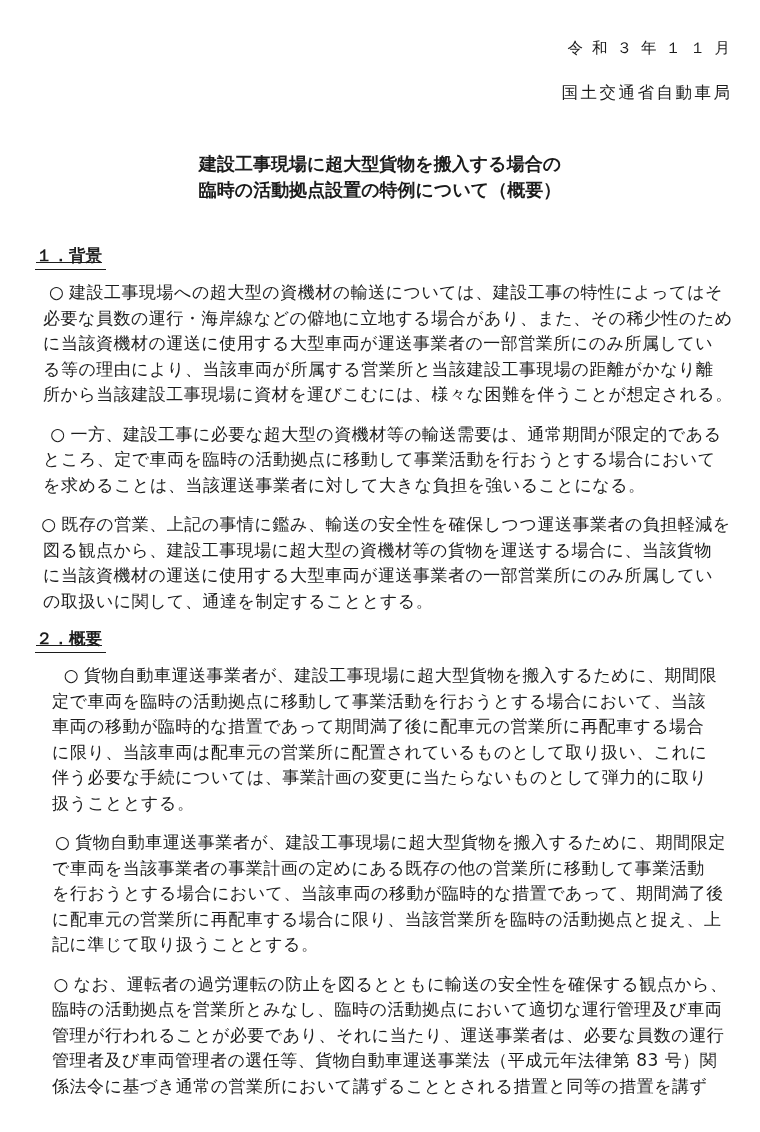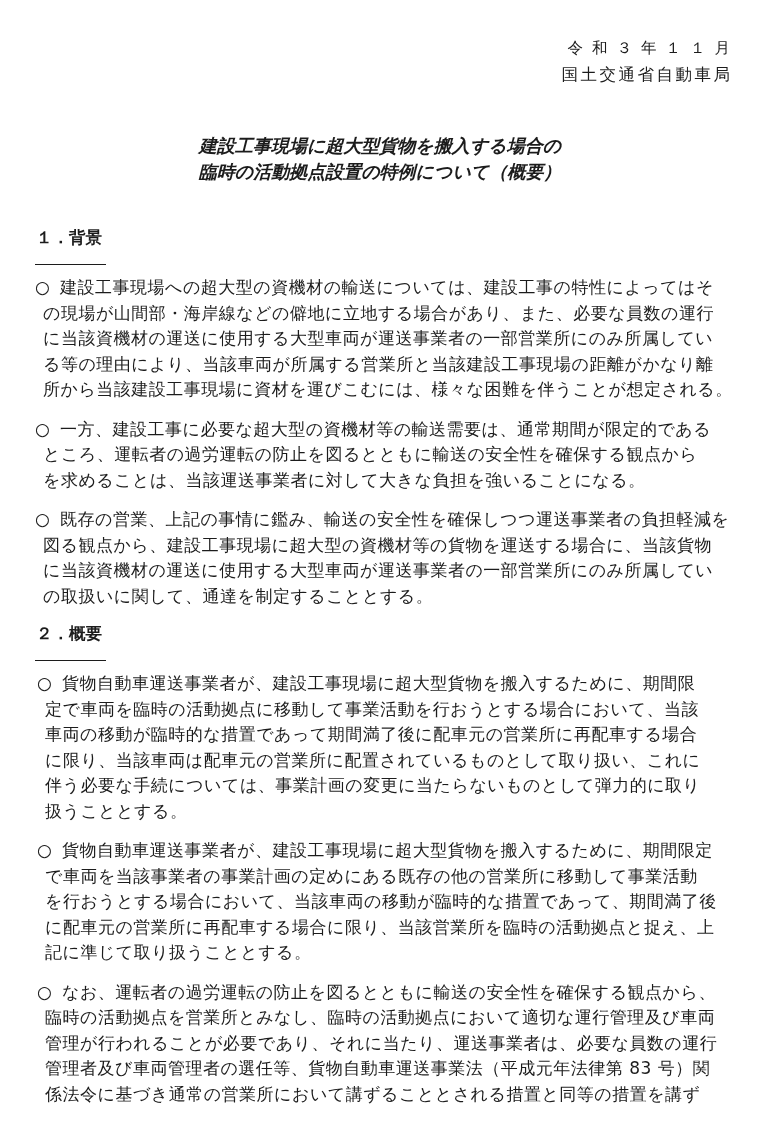--- a/index.html
+++ b/index.html
@@ -25,64 +25,64 @@
     font-size: 15.5px;
     line-height: 20px;
     letter-spacing: 9px;
     margin-right: -9px; 
   }
   .org-line {
     font-size: 16.5px;
     line-height: 20px;
     letter-spacing: 2.5px;
     margin-right: -2.5px;
-    margin-top: 7px;
+    margin-top: 25px;
   }
   
   .doc-title {
     margin-top: 48px;
     text-align: center;
     font-weight: bold;
     font-size: 18px;
     line-height: 26px;
-    font-style: italic;
   }
   
   #sections {
     margin: 42px 28px 0 35px;
   }
   .doc-section { margin: 0; }
   .sec-heading {
     margin: 0 0 10px 0;
     font-size: 16.5px;
     font-weight: bold;
     line-height: 22px;
   }
   .sec-heading span {
     display: inline-block;
     border-bottom: 1.5px solid #1c1c1c;
-    padding: 0 4px 15px 1px;
+    padding: 0 4px 2px 1px;
+    text-decoration: underline;
   }
   .para {
     font-size: 17px;
     letter-spacing: 0.5px;
     line-height: 25.5px;
     margin-bottom: 14px;
   }
   .line {
     padding-left: 8px;
     white-space: nowrap;
   }
-  .line.first { padding-left: 0; }
+  .line.first { padding-left: 0; text-align: center; }
   .marker {
     display: inline-block;
     width: 25px;
   }
   
-  #sections section:nth-of-type(2) .para { margin-left: 2px; }
+  #sections section:nth-of-type(2) .para { margin-left: 9px; }
 </style>
 </head>
 <body>
 
 <div class="page">
 
   <div class="header">
     <div class="date-line">令和３年１１月</div>
     <div class="org-line">国土交通省自動車局</div>
   </div>
@@ -90,28 +90,28 @@
   <div class="doc-title">
     <div>建設工事現場に超大型貨物を搬入する場合の</div>
     <div>臨時の活動拠点設置の特例について（概要）</div>
   </div>
 
   <div id="sections">
       <section class="doc-section">
         <h2 class="sec-heading"><span>１．背景</span></h2>
         <div class="para">
           <div class="line first"><span class="marker">○</span><span>建設工事現場への超大型の資機材の輸送については、建設工事の特性によってはそ</span></div>
-          <div class="line"><span>の現場が山間部・海岸線などの僻地に立地する場合があり、また、必要な員数の運行</span></div>
+          <div class="line"><span>必要な員数の運行・海岸線などの僻地に立地する場合があり、また、その稀少性のため</span></div>
           <div class="line"><span>に当該資機材の運送に使用する大型車両が運送事業者の一部営業所にのみ所属してい</span></div>
           <div class="line"><span>る等の理由により、当該車両が所属する営業所と当該建設工事現場の距離がかなり離</span></div>
           <div class="line"><span>所から当該建設工事現場に資材を運びこむには、様々な困難を伴うことが想定される。</span></div>
         </div>
         <div class="para">
           <div class="line first"><span class="marker">○</span><span>一方、建設工事に必要な超大型の資機材等の輸送需要は、通常期間が限定的である</span></div>
-          <div class="line"><span>ところ、運転者の過労運転の防止を図るとともに輸送の安全性を確保する観点から</span></div>
+          <div class="line"><span>ところ、定で車両を臨時の活動拠点に移動して事業活動を行おうとする場合において</span></div>
           <div class="line"><span>を求めることは、当該運送事業者に対して大きな負担を強いることになる。</span></div>
         </div>
         <div class="para">
           <div class="line first"><span class="marker">○</span><span>既存の営業、上記の事情に鑑み、輸送の安全性を確保しつつ運送事業者の負担軽減を</span></div>
           <div class="line"><span>図る観点から、建設工事現場に超大型の資機材等の貨物を運送する場合に、当該貨物</span></div>
           <div class="line"><span>に当該資機材の運送に使用する大型車両が運送事業者の一部営業所にのみ所属してい</span></div>
           <div class="line"><span>の取扱いに関して、通達を制定することとする。</span></div>
         </div>
       </section>
       <section class="doc-section">

